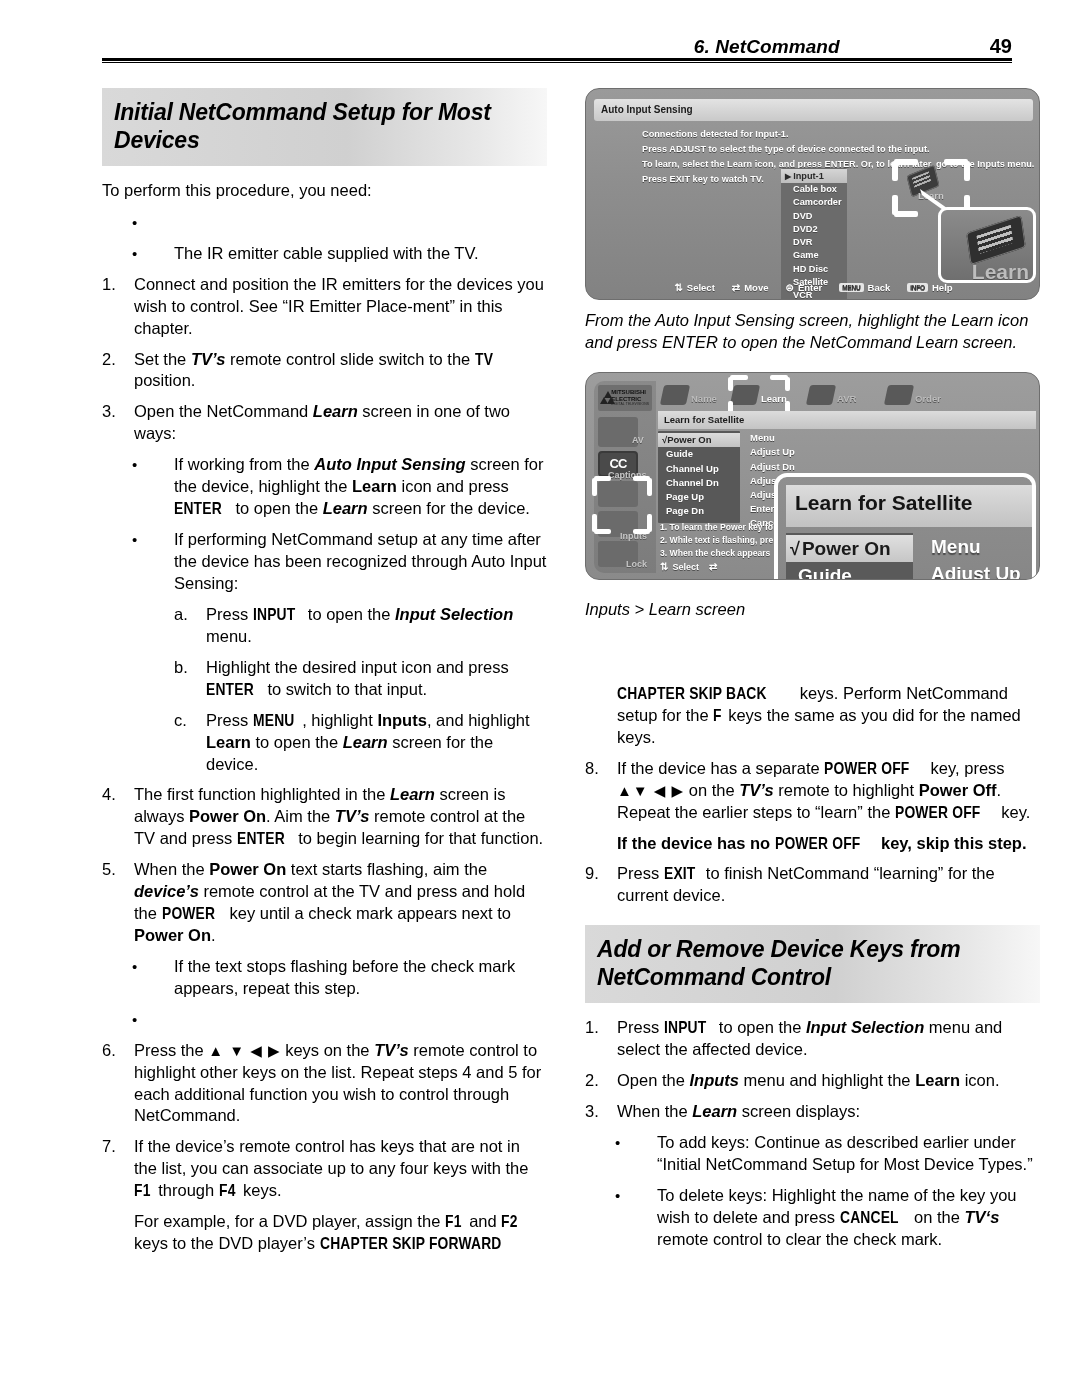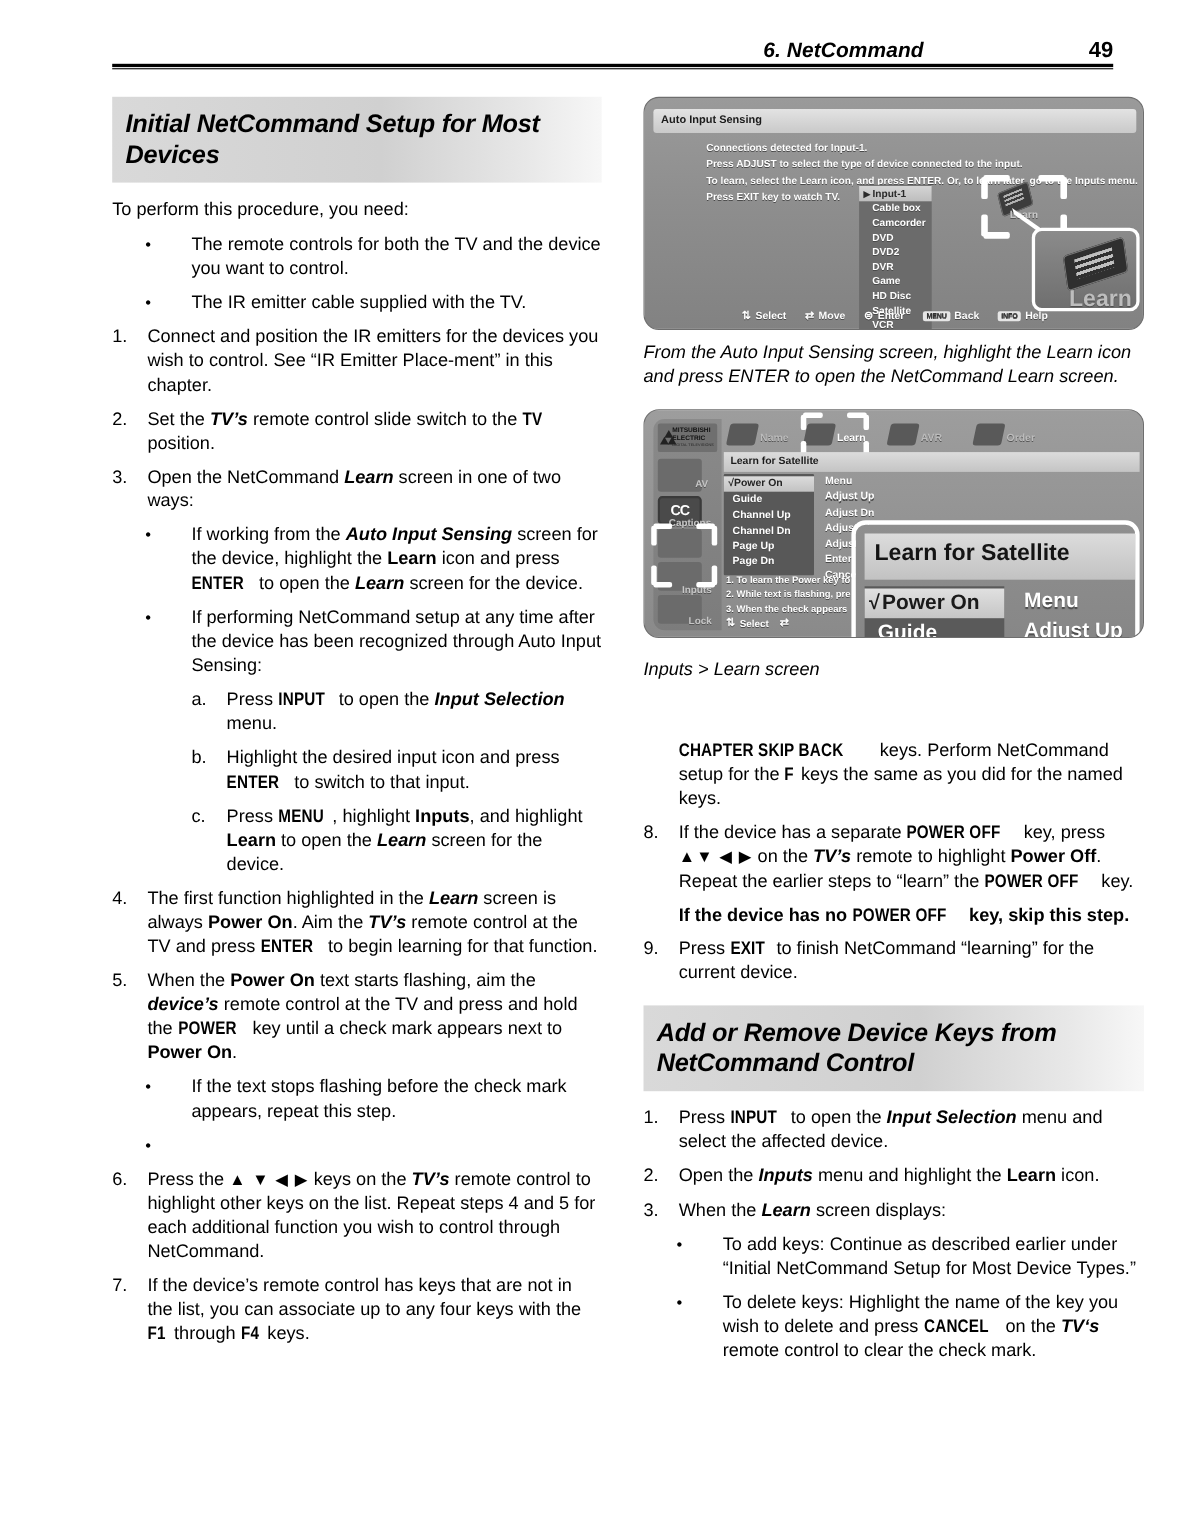--- a/index.html
+++ b/index.html
@@ -327,21 +327,20 @@
   <div class="col-left">
 
     <div class="sec-head">
       <h2>Initial NetCommand Setup for Most Devices</h2>
     </div>
 
     <p class="lead">To perform this procedure, you need:</p>
 
     <div class="row lvl-bul">
       <span class="mk">•</span>
-      <span class="tx">The remote controls for both the TV and the device you want to control.</span>
     </div>
     <div class="row lvl-bul">
       <span class="mk">•</span>
       <span class="tx">The IR emitter cable supplied with the TV.</span>
     </div>
 
 
     <div class="row lvl-num">
       <span class="mk">1.</span>
       <span class="tx">Connect and position the IR emitters for the devices you wish to control.  See “IR Emitter Place-ment” in this chapter.</span>
@@ -401,20 +400,21 @@
     <div class="row lvl-num">
       <span class="mk">6.</span>
       <span class="tx"><span>Press the </span><span class="arrow">▲ ▼ ◀  ▶</span><span> keys on the </span><span class="bi">TV’s</span><span> remote control to highlight other keys on the list.  Repeat steps 4 and 5 for each additional function you wish to control through NetCommand.</span></span>
     </div>
 
     <div class="row lvl-num">
       <span class="mk">7.</span>
       <span class="tx"><span>If the device’s remote control has keys that are not in the list, you can associate up to any four keys with the </span><span class="key">F1</span><span> through </span><span class="key">F4</span><span> keys.</span></span>
     </div>
 
+    <div class="cont"><span>For example, for a DVD player, assign the </span><span class="key">F1</span><span> and </span><span class="key">F2</span><span> keys to the DVD player’s </span><span class="key">CHAPTER SKIP FORWARD</span></div>
 
   </div>
 
   <div class="col-right">
 
     <div class="osd1">
       <div class="osd1-title">Auto Input Sensing</div>
       <div class="osd1-lines">
         <div>Connections detected for Input-1.</div>
         <div>Press ADJUST to select the type of device connected to the input.</div>
@@ -608,21 +608,21 @@
               <div class="zitem">Adjust Up</div>
 
             </div>
           </div>
         </div>
       </div>
 
       <div class="inputs-caption">Inputs &gt; Learn screen</div>
     </div>
 
-    <div class="cont" style="margin-top:4px;"><span class="key">CHAPTER SKIP BACK</span><span> keys.  Perform NetCommand setup for the </span><span class="key">F</span><span> keys the same as you did for the named keys.</span></div>
+    <div class="cont" style="margin-top:15px;"><span class="key">CHAPTER SKIP BACK</span><span> keys.  Perform NetCommand setup for the </span><span class="key">F</span><span> keys the same as you did for the named keys.</span></div>
 
     <div class="row lvl-num">
       <span class="mk">8.</span>
       <span class="tx"><span>If the device has a separate </span><span class="key">POWER OFF</span><span> key, press </span><span class="arrow">▲</span><span class="arrow">▼ ◀  ▶</span><span> on the </span><span class="bi">TV’s</span><span> remote to highlight </span><span class="b">Power Off</span><span>.  Repeat the earlier steps to “learn” the </span><span class="key">POWER OFF</span><span> key.</span></span>
     </div>
 
     <div class="cont"><span class="b">If the device has no </span><span class="key">POWER OFF</span><span class="b"> key, skip this step.</span></div>
 
     <div class="row lvl-num">
       <span class="mk">9.</span>

